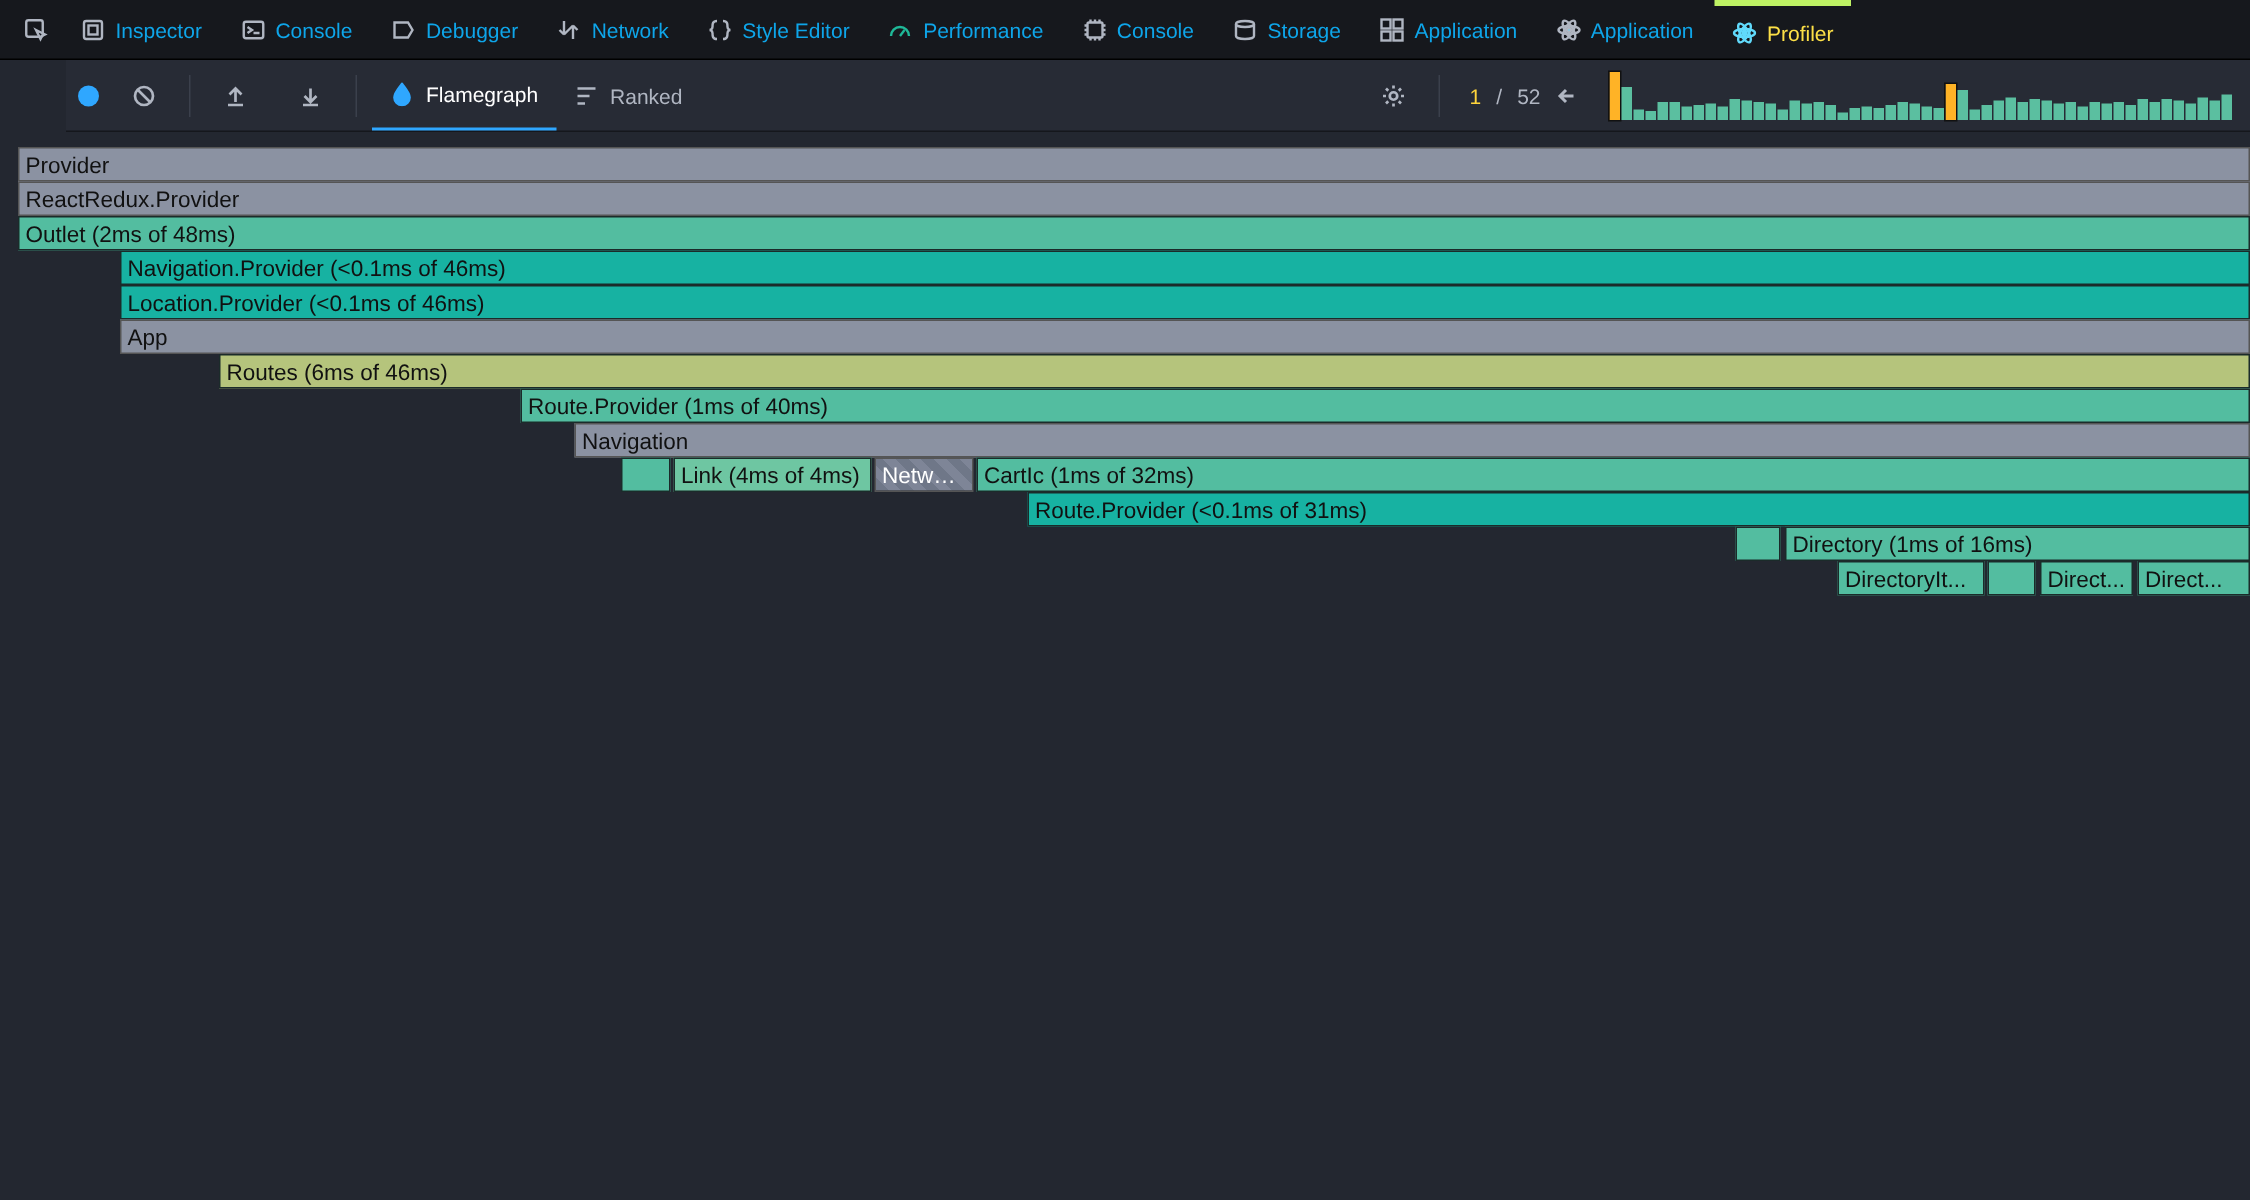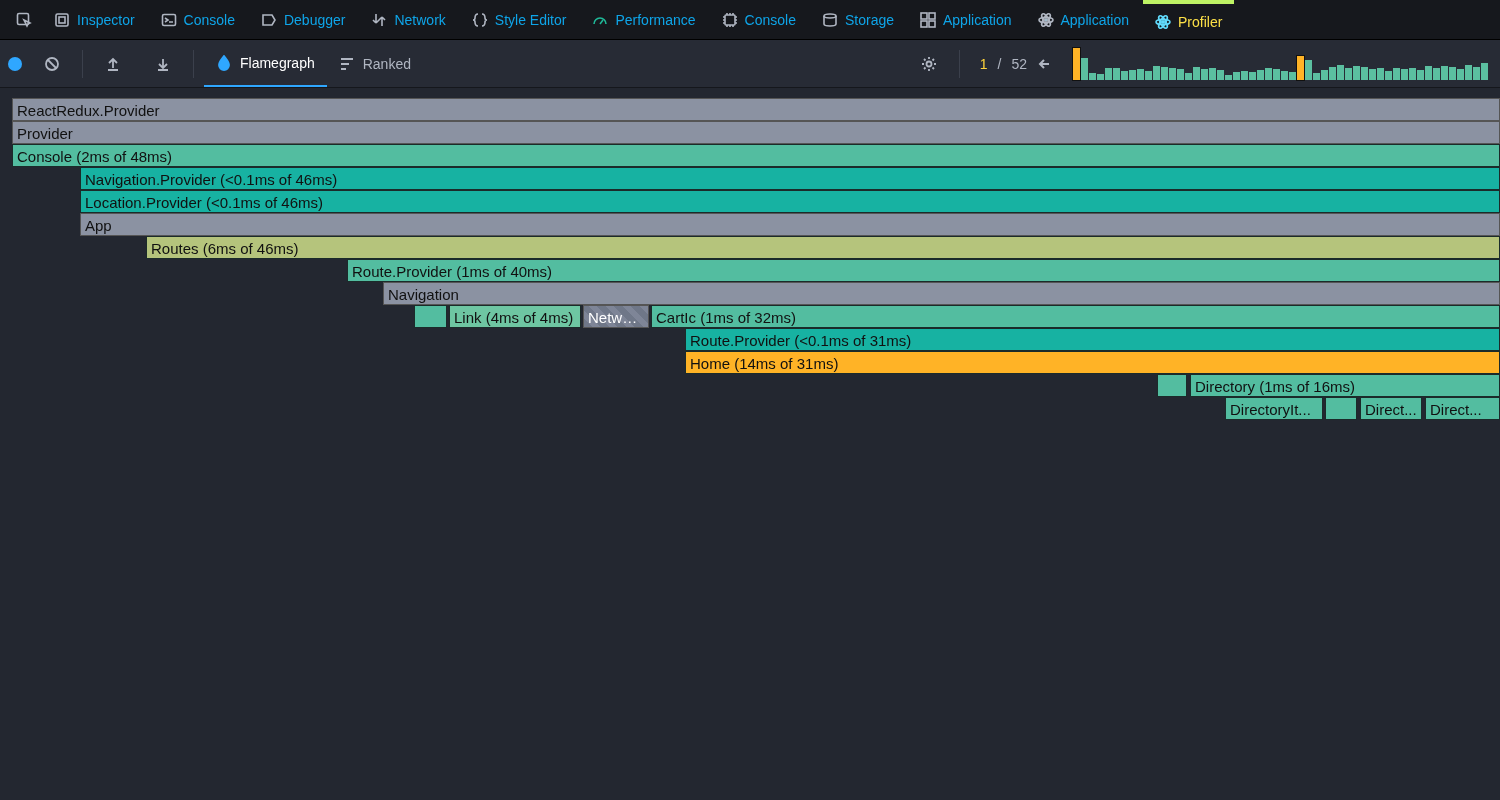--- a/index.html
+++ b/index.html
@@ -9,21 +9,21 @@
 .devtools-tabs { display: flex; align-items: center; height: 40px; background: #16181d; border-bottom: 1px solid #000; padding: 0 8px; gap: 2px; }
 .tab { display: flex; align-items: center; gap: 7px; padding: 0 12px; height: 100%; cursor: pointer; color: #0ea5e9; white-space: nowrap; }
 .tab.active-perf .icon svg { stroke: #1fb898; }
 .tab.active-profiler { border-top: 4px solid #bef264; color: #fde047; }
 .tab .icon { display: inline-flex; width: 16px; height: 16px; }
 .tab.icon-only { padding: 0 8px; }
 .tab svg { width: 16px; height: 16px; stroke: #b0b6c2; fill: none; stroke-width: 1.6; }
 .tab.active-profiler svg { stroke: #61dafb; }
 
 
-.profiler-toolbar { display: flex; align-items: center; height: 48px; background: #272b35; border-bottom: 1px solid #15171c; padding: 0 8px; }
+.profiler-toolbar { display: flex; align-items: center; height: 48px; background: #272b35; border-bottom: 1px solid #15171c; padding: 0 8px; margin-left: 44px; }
 .tb-group { display: flex; align-items: center; gap: 10px; height: 100%; }
 .tb-sep { width: 1px; height: 28px; background: #3b404c; margin: 0 10px; }
 .tb-btn { display: inline-flex; align-items: center; gap: 8px; padding: 0 12px; height: 100%; cursor: pointer; }
 .tb-btn.active { border-bottom: 2px solid #2fa7ff; color: #fff; }
 .tb-btn svg { width: 16px; height: 16px; stroke: #b0b6c2; fill: none; stroke-width: 1.8; }
 .tb-btn.active svg { stroke: #2fa7ff; fill: #2fa7ff; }
 .rec-dot { width: 14px; height: 14px; border-radius: 50%; background: #2fa7ff; }
 .spacer { flex: 1; }
 .commit-nav { display: flex; align-items: center; gap: 10px; padding: 0 10px; }
 .commit-nav .current { color: #ffd43b; }
@@ -275,27 +275,27 @@
       <div class="bar" style="height: 13px;"></div>
       <div class="bar" style="height: 11px;"></div>
       <div class="bar" style="height: 15px;"></div>
       <div class="bar" style="height: 13px;"></div>
       <div class="bar" style="height: 17px;"></div>
     </div>
 </div>
 
 <div class="flame">
   <div class="row">
+      <div class="node c-gray" style="left:12px;right:0">Provider</div>
+    </div>
+  <div class="row">
       <div class="node c-gray" style="left:12px;right:0">ReactRedux.Provider</div>
     </div>
   <div class="row">
-      <div class="node c-gray" style="left:12px;right:0">Provider</div>
-    </div>
-  <div class="row">
-      <div class="node c-tealmed" style="left:12px;right:0">Console (2ms of 48ms)</div>
+      <div class="node c-tealmed" style="left:12px;right:0">Outlet (2ms of 48ms)</div>
     </div>
   <div class="row">
       <div class="node c-teal" style="left:80px;right:0">Navigation.Provider (&lt;0.1ms of 46ms)</div>
     </div>
   <div class="row">
       <div class="node c-teal" style="left:80px;right:0">Location.Provider (&lt;0.1ms of 46ms)</div>
     </div>
   <div class="row">
       <div class="node c-gray" style="left:80px;right:0">App</div>
     </div>
@@ -311,23 +311,20 @@
   <div class="row">
     <div class="node c-tealmed" style="left:414px;width:33px"></div>
     <div class="node c-teallight" style="left:449px;width:132px">Link (4ms of 4ms)</div>
     <div class="node c-striped-gray" style="left:583px;width:66px">Network...</div>
     <div class="node c-tealmed" style="left:651px;right:0">CartIc (1ms of 32ms)</div>
   </div>
   <div class="row">
       <div class="node c-teal" style="left:685px;right:0">Route.Provider (&lt;0.1ms of 31ms)</div>
     </div>
   <div class="row">
-      <div class="node c-orange" style="left:685px;right:0">Home (14ms of 31ms)</div>
-    </div>
-  <div class="row">
     <div class="node c-tealmed" style="left:1157px;width:30px"></div>
     <div class="node c-tealmed" style="left:1190px;right:0">Directory (1ms of 16ms)</div>
   </div>
   <div class="row">
     <div class="node c-tealmed" style="left:1225px;width:98px">DirectoryIt...</div>
     <div class="node c-tealmed" style="left:1325px;width:32px"></div>
     <div class="node c-tealmed" style="left:1360px;width:62px">Direct...</div>
     <div class="node c-tealmed" style="left:1425px;width:75px">Direct...</div>
   </div>
 </div>

